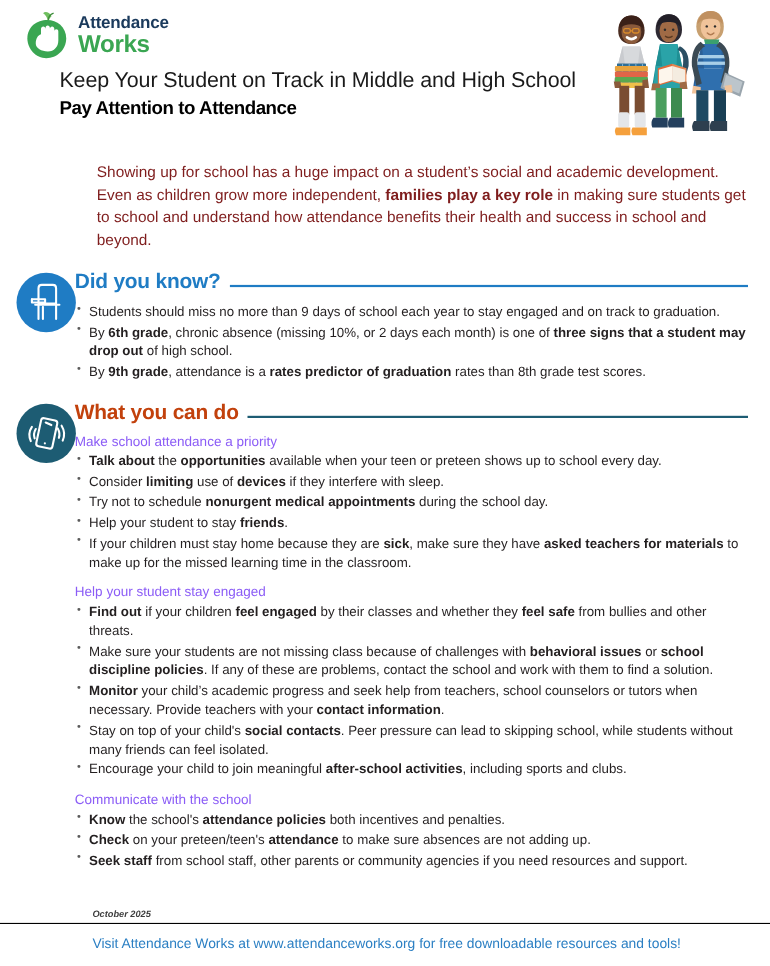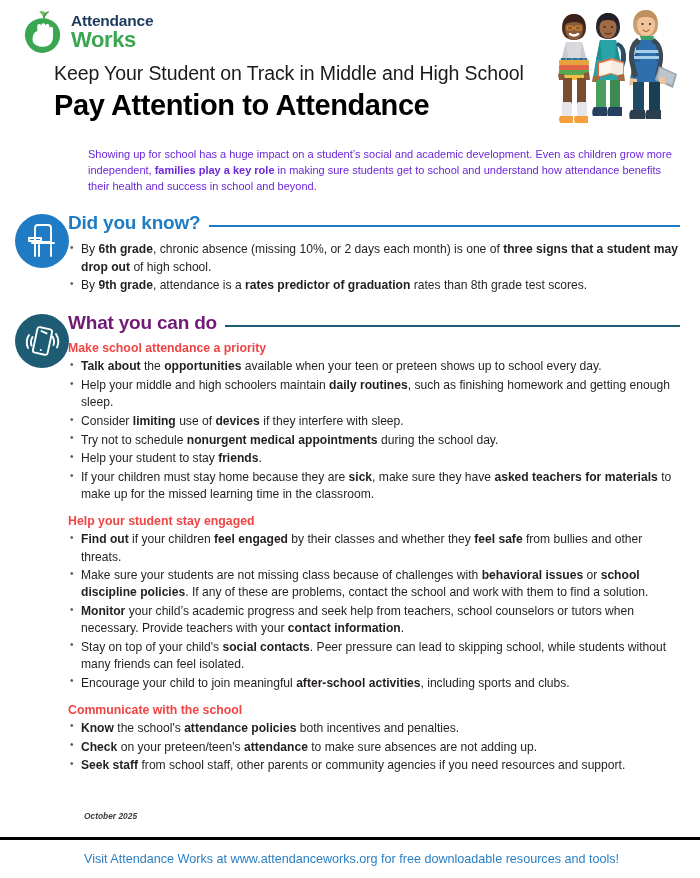--- a/index.html
+++ b/index.html
@@ -44,40 +44,40 @@
     left: 24px; top: 62px; margin-left: 30px;
   }
   .title-line1 {
     font-size: 19.5px;
     font-weight: 400;
     color: #1a1a1a;
     letter-spacing: -0.1px;
     white-space: nowrap;
   }
   .title-line2 {
-    font-size: 29px;
+    font-size: 17px;
     font-weight: bold;
     color: #000000;
     letter-spacing: -0.4px;
     margin-top: 4px;
     white-space: nowrap;
   }
 
   .students-art {
     position: absolute;
     right: 6px; top: 2px;
     width: 162px; height: 132px;
   }
 
   
   .intro {
     margin: 8px 22px 0 88px;
-    font-size: 11px;
+    font-size: 14px;
     line-height: 1.47;
-    color: #6d28d9;
+    color: #7f1d1d;
   }
   .intro b { font-weight: bold; }
 
   
   .section { position: relative; margin-top: 18px; }
   .sec-icon {
     position: absolute;
     left: 15px; top: 2px;
     width: 54px; height: 54px;
     border-radius: 50%;
@@ -94,33 +94,33 @@
     gap: 8px;
     margin-bottom: 7px;
   }
   .sec-title {
     font-size: 19px;
     font-weight: bold;
     letter-spacing: -0.2px;
     white-space: nowrap;
   }
   .sec-title.blue { color: #1f7cc4; }
-  .sec-title.teal { color: #701a75; }
+  .sec-title.teal { color: #c2410c; }
   .sec-rule {
     flex: 1;
     height: 2px;
     margin-top: 6px;
   }
   .sec-rule.blue { background: #1f7cc4; }
   .sec-rule.teal { background: #1d5c73; }
 
   .subhead {
     font-size: 12.3px;
-    font-weight: bold;
-    color: #ef4444;
+    font-weight: normal;
+    color: #8b5cf6;
     margin: 11px 0 3px 0;
   }
   .subhead.first { margin-top: 2px; }
 
   ul.bullets {
     list-style: none;
     margin: 0; padding: 0;
   }
   ul.bullets li {
     position: relative;
@@ -143,24 +143,24 @@
   .footer {
     position: absolute;
     left: 0; right: 0; bottom: 0;
   }
   .footer-date {
     margin-left: 84px;
     font-size: 8.4px;
     font-style: italic;
     font-weight: bold;
     color: #3d3d3d;
-    margin-bottom: 16px;
+    margin-bottom: 3px;
   }
   .footer-bar {
-    border-top: 3px solid #000000;
+    border-top: 1px solid #000000;
     padding: 9px 16px 11px 84px;
   }
   .footer-link {
     font-size: 12.6px;
     color: #2b7fc3;
     text-decoration: none;
     font-weight: 400;
   }
 </style>
 </head>
@@ -304,20 +304,21 @@
             <path d="M24 31 L24 42"></path>
           </g>
         </svg>
       </div>
       <div class="sec-body">
         <div class="sec-head">
           <div class="sec-title blue">Did you know?</div>
           <div class="sec-rule blue"></div>
         </div>
         <ul class="bullets">
+          <li><span>Students should miss no more than 9 days of school each year to stay engaged and on track to graduation.</span></li>
           <li><span>By </span><b>6th grade</b><span>, chronic absence (missing 10%, or 2 days each month) is one of </span><b>three signs that a student may drop out</b><span> of high school.</span></li>
           <li><span>By </span><b>9th grade</b><span>, attendance is a </span><b>rates predictor of graduation</b><span> rates than 8th grade test scores.</span></li>
         </ul>
       </div>
     </div>
     <div class="section">
       <div class="sec-icon teal">
         <svg width="54" height="54" viewBox="0 0 54 54">
           <g fill="none" stroke="#ffffff" stroke-width="1.9" stroke-linecap="round" stroke-linejoin="round">
             <rect x="20" y="14" width="15" height="26" rx="2.5" transform="rotate(12 27.5 27)"></rect>
@@ -331,21 +332,20 @@
         </svg>
       </div>
       <div class="sec-body">
         <div class="sec-head">
           <div class="sec-title teal">What you can do</div>
           <div class="sec-rule teal"></div>
         </div>
         <div class="subhead first">Make school attendance a priority</div>
         <ul class="bullets">
           <li><b>Talk about</b><span> the </span><b>opportunities</b><span> available when your teen or preteen shows up to school every day.</span></li>
-          <li><span>Help your middle and high schoolers maintain </span><b>daily routines</b><span>, such as finishing homework and getting enough sleep.</span></li>
           <li><span>Consider </span><b>limiting</b><span> use of </span><b>devices</b><span> if they interfere with sleep.</span></li>
           <li><span>Try not to schedule </span><b>nonurgent medical appointments</b><span> during the school day.</span></li>
           <li><span>Help your student to stay </span><b>friends</b><span>.</span></li>
           <li><span>If your children must stay home because they are </span><b>sick</b><span>, make sure they have </span><b>asked teachers for materials</b><span> to make up for the missed learning time in the classroom.</span></li>
         </ul>
         <div class="subhead">Help your student stay engaged</div>
         <ul class="bullets">
           <li><b>Find out</b><span> if your children </span><b>feel engaged</b><span> by their classes and whether they </span><b>feel safe</b><span> from bullies and other threats.</span></li>
           <li><span>Make sure your students are not missing class because of challenges with </span><b>behavioral issues</b><span> or </span><b>school discipline policies</b><span>. If any of these are problems, contact the school and work with them to find a solution.</span></li>
           <li><b>Monitor</b><span> your child’s academic progress and seek help from teachers, school counselors or tutors when necessary. Provide teachers with your </span><b>contact information</b><span>.</span></li>

